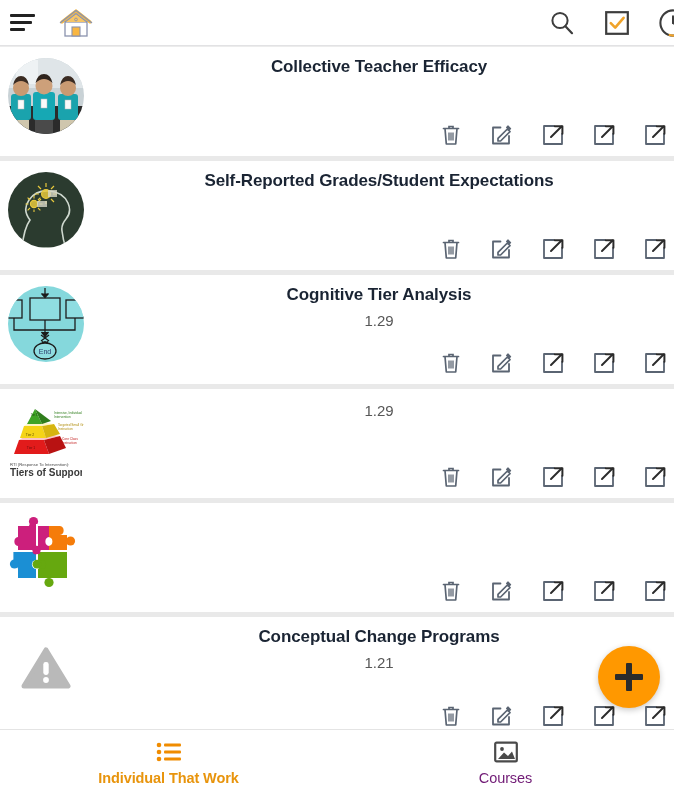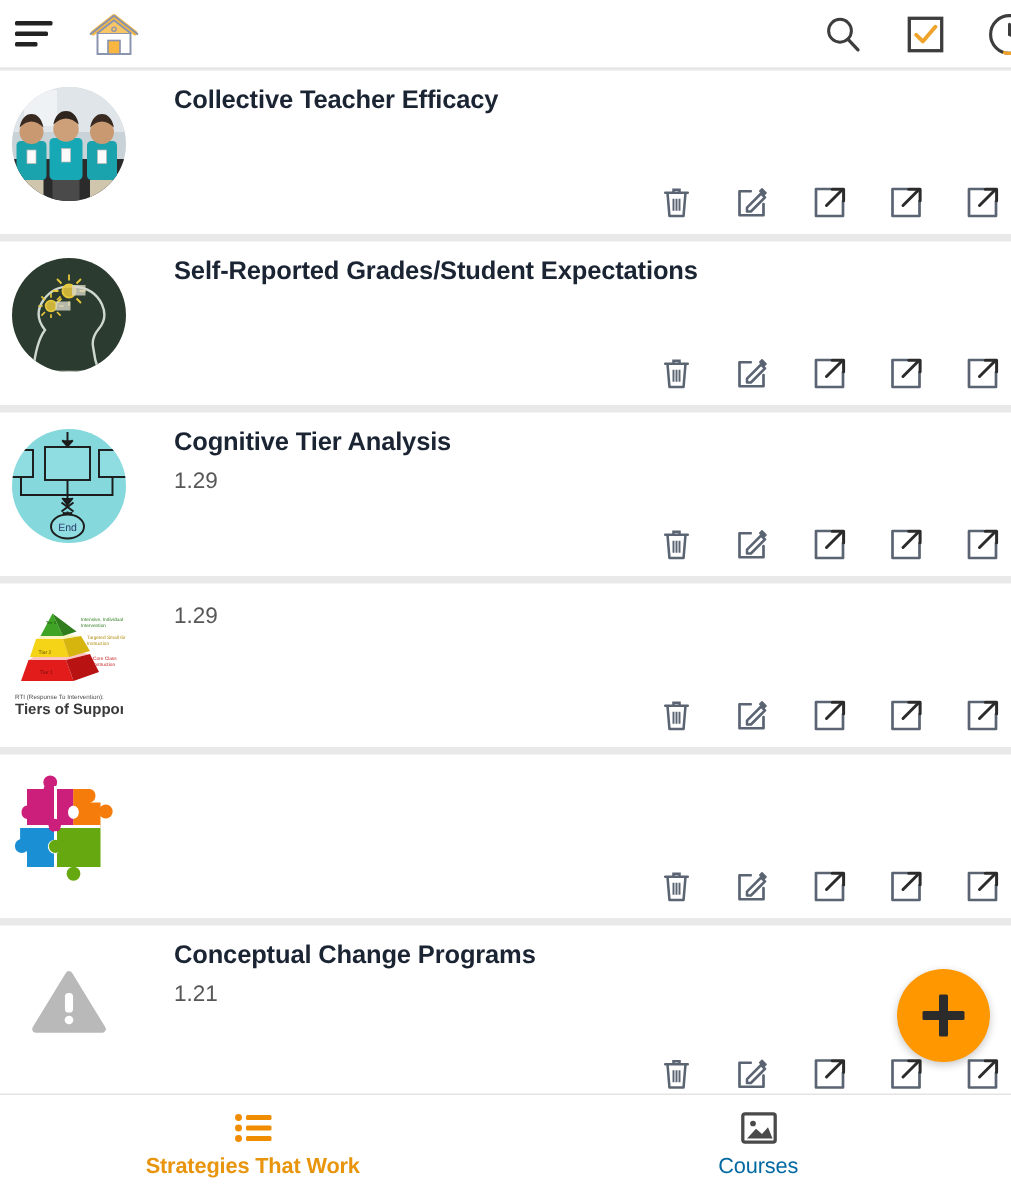--- a/index.html
+++ b/index.html
@@ -122,23 +122,24 @@
   }
   .thumb.nocrop {
     border-radius: 0;
     overflow: visible;
     background: transparent;
   }
   .thumb svg { display: block; }
 
   .card-text {
     position: absolute;
-    left: 116px;
+    left: 96px;
     top: 8px;
     right: 12px;
+    text-align: center;
   }
   .card-title {
     font-size: 17px;
     font-weight: bold;
     color: #1a2433;
     line-height: 24px;
     letter-spacing: -0.1px;
     white-space: nowrap;
   }
   .card-score {
@@ -214,21 +215,21 @@
   .navlabel {
     font-size: 14.5px;
     font-weight: bold;
     color: #6f6f6f;
     letter-spacing: -0.1px;
   }
   .navitem.active .navlabel {
     color: #e8940c;
     font-weight: bold;
   }
-  .navitem:not(.active) .navlabel { font-weight: normal; color: #0369a1; }
+  .navitem:not(.active) .navlabel { font-weight: normal; color: #701a75; }
   .navicon { width: 26px; height: 24px; display: block; }
 </style>
 </head>
 <body>
 
 <div class="app">
 
   <div class="appbar">
     <div class="appbar-left">
 
@@ -683,21 +684,21 @@
 
     <div class="navitem active">
       <svg class="navicon" viewBox="0 0 26 24">
         <circle cx="3" cy="5" r="2.3" fill="#f08c00"></circle>
         <circle cx="3" cy="12" r="2.3" fill="#f08c00"></circle>
         <circle cx="3" cy="19" r="2.3" fill="#f08c00"></circle>
         <rect x="8" y="3.4" width="17" height="3.2" rx="1" fill="#f08c00"></rect>
         <rect x="8" y="10.4" width="17" height="3.2" rx="1" fill="#f08c00"></rect>
         <rect x="8" y="17.4" width="17" height="3.2" rx="1" fill="#f08c00"></rect>
       </svg>
-      <div class="navlabel">Strategies That Work</div>
+      <div class="navlabel">Individual That Work</div>
     </div>
 
     <div class="navitem">
       <svg class="navicon" viewBox="0 0 26 24">
         <rect x="2.2" y="2.6" width="21.6" height="18.8" rx="1.4" fill="#ffffff" stroke="#4a4a4a" stroke-width="2.2"></rect>
         <circle cx="9" cy="9" r="1.9" fill="#4a4a4a"></circle>
         <path d="M5 19 L11 12.5 L15 16 L19 11.5 L22 19 Z" fill="#4a4a4a"></path>
       </svg>
       <div class="navlabel">Courses</div>
     </div>

